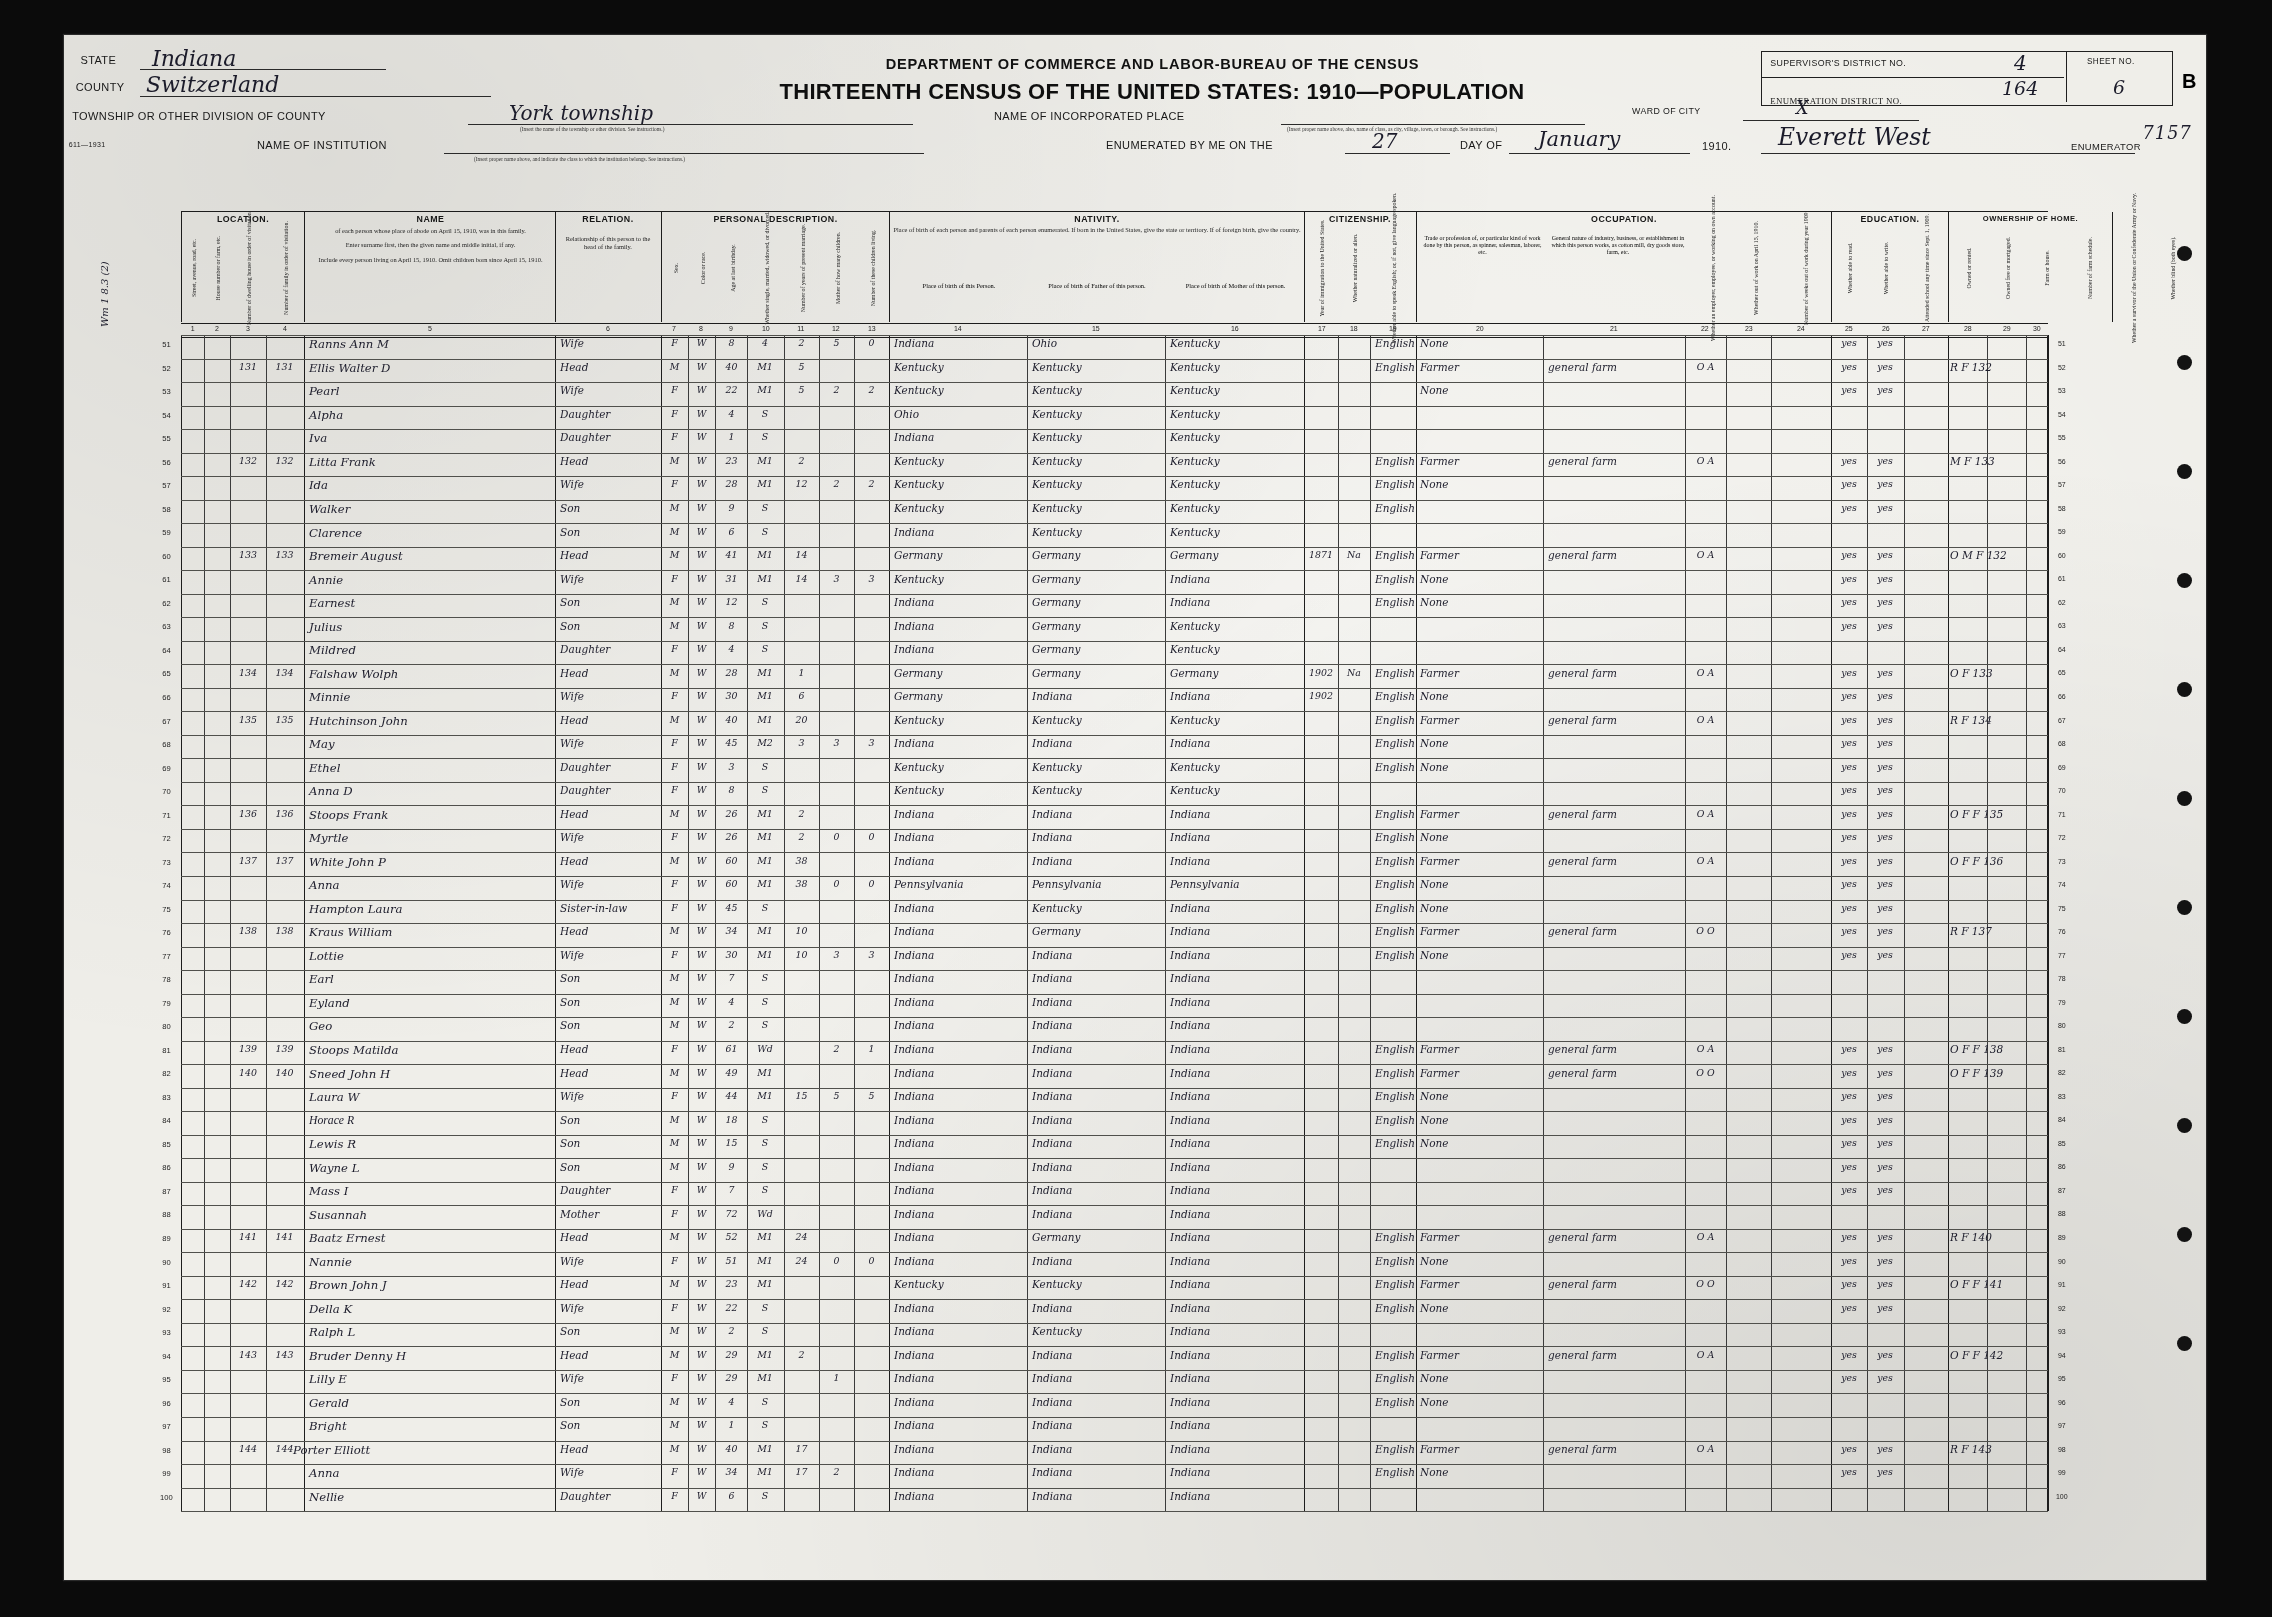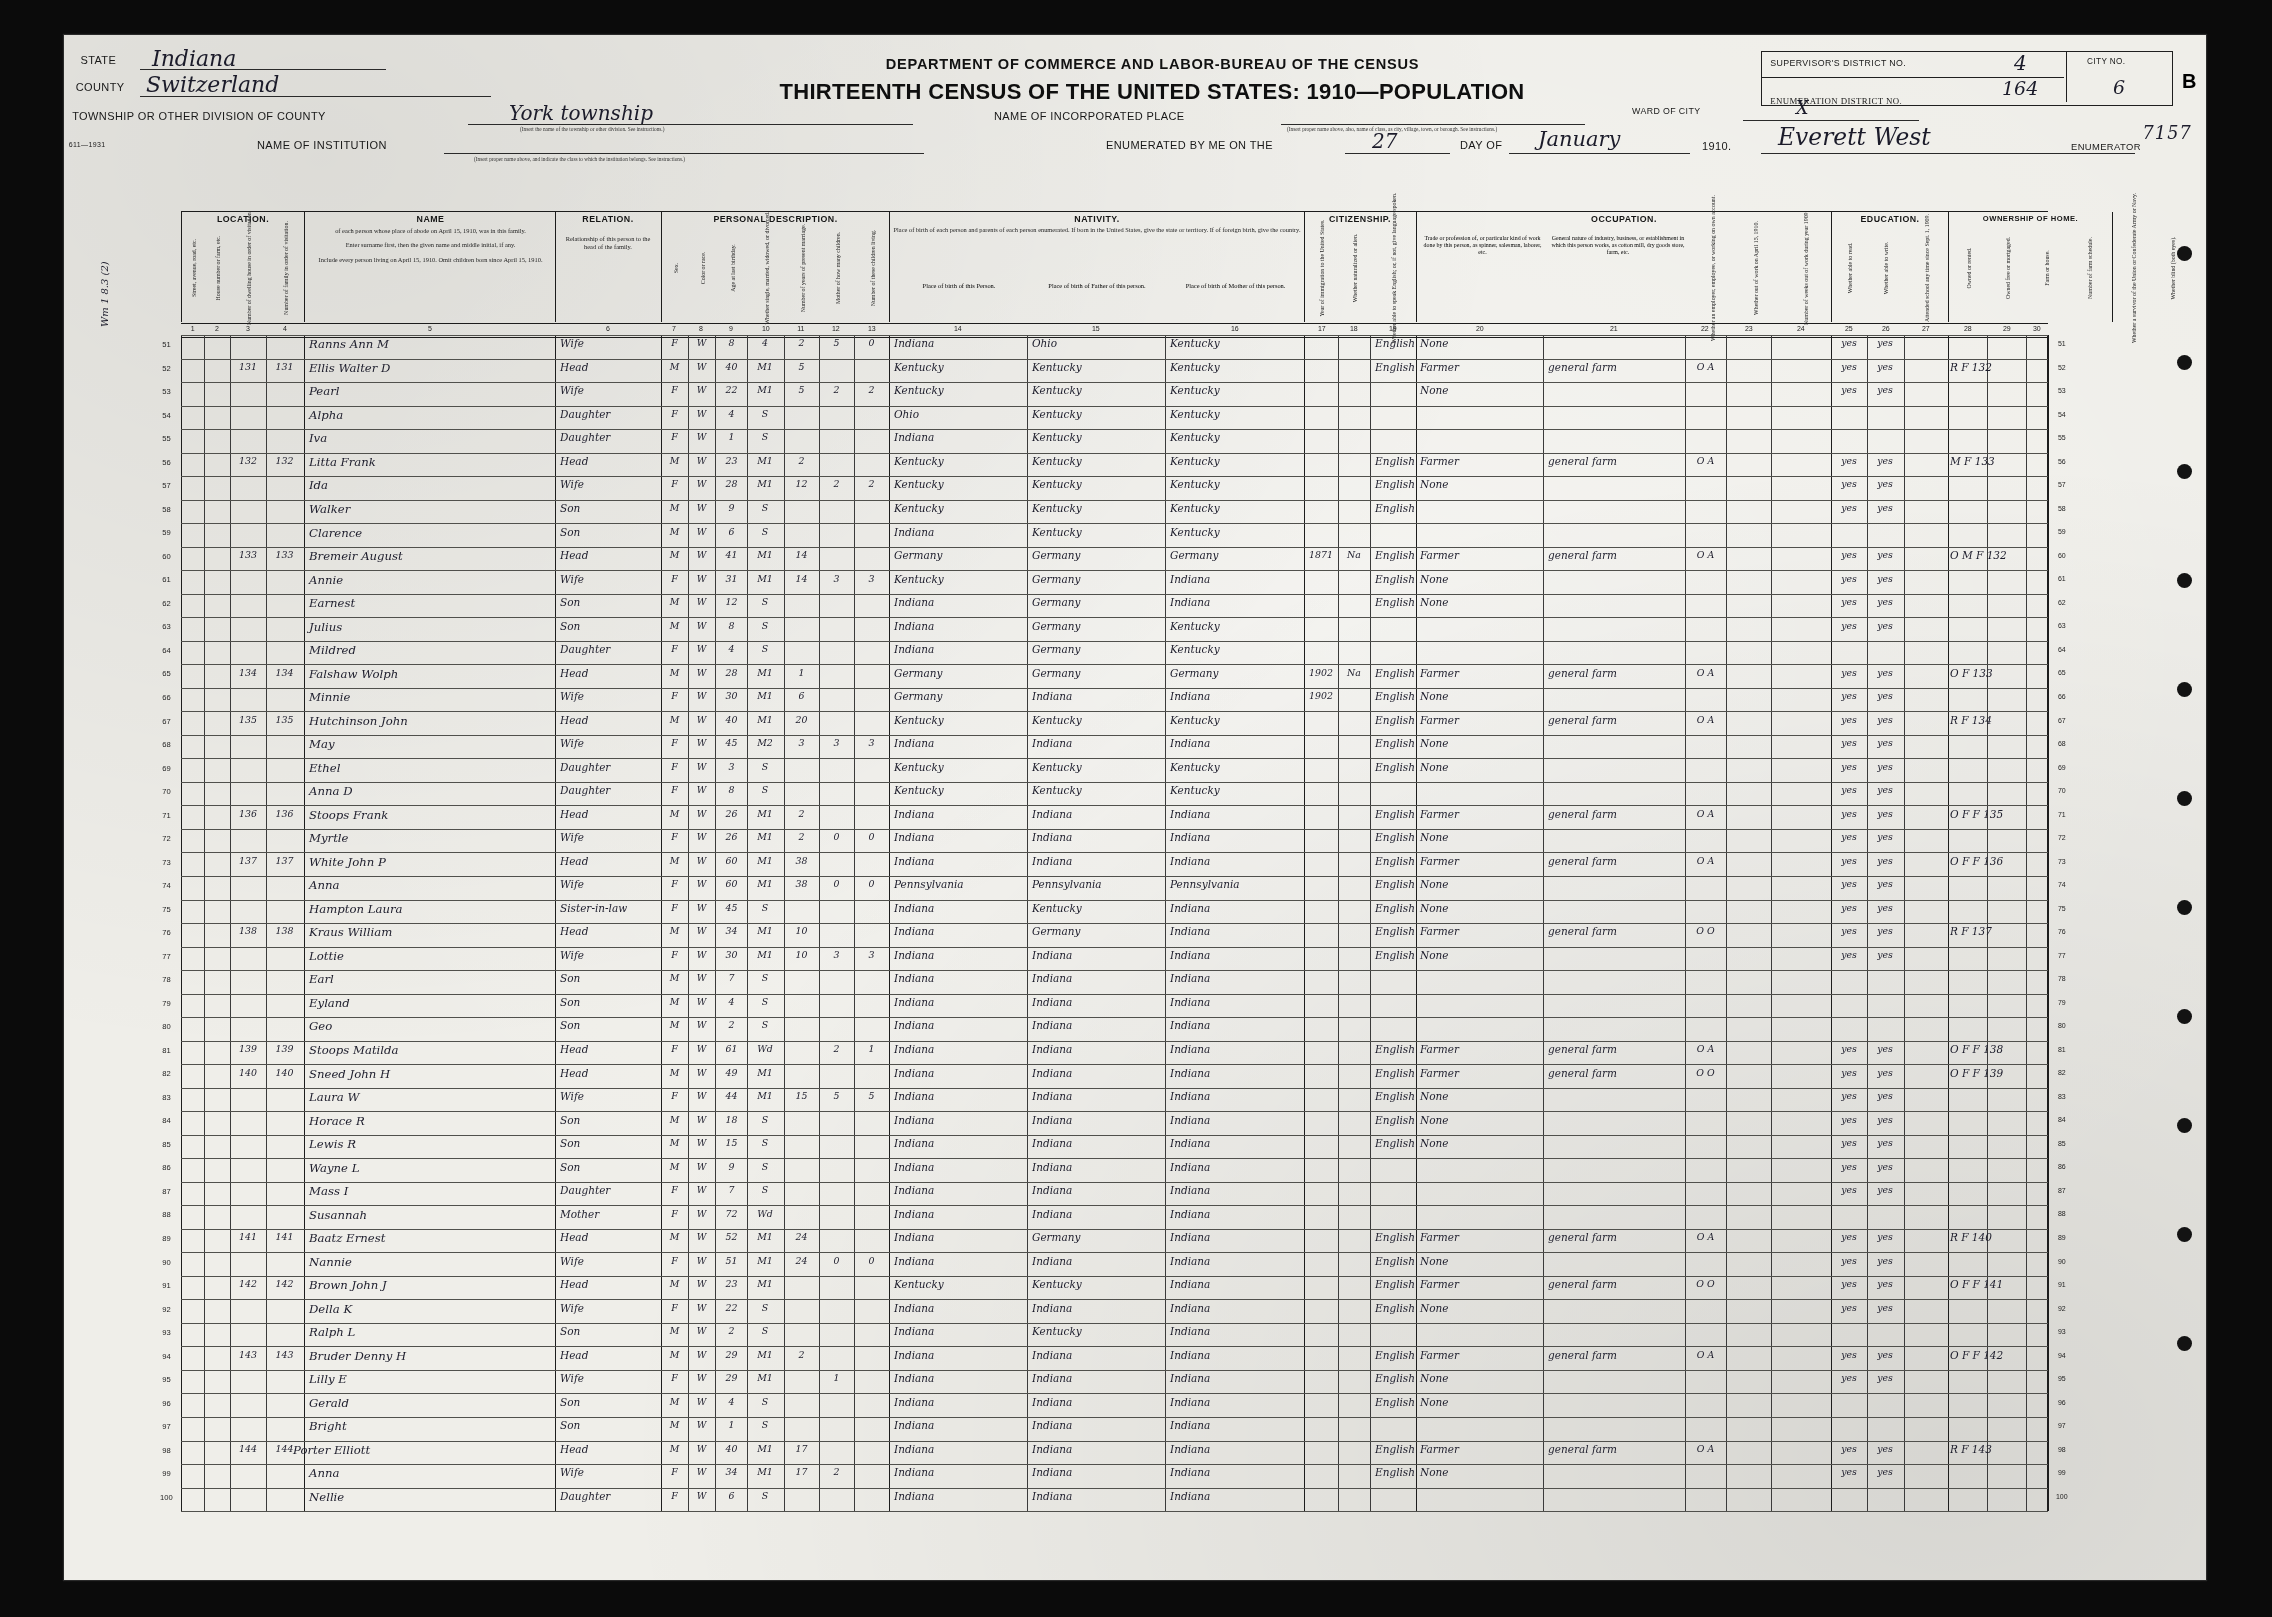--- a/index.html
+++ b/index.html
@@ -157,21 +157,21 @@
       <div class="hw" style="left:1714px;top:88px;font-size:23.4px;">Everett West</div>
       <div class="lbl" style="left:2007px;top:106px;font-size:9.4px;">ENUMERATOR</div>
 
       <div class="dbox">
         <div class="vline"></div>
         <div class="hline"></div>
         <div class="lbl" style="left:8.2px;top:5.9px;font-size:8.8px;">SUPERVISOR'S DISTRICT NO.</div>
         <div class="hw" style="left:252px;top:-1.2px;font-size:20px;">4</div>
         <div class="lbl" style="left:8.2px;top:44px;font-size:8.8px;font-family:Liberation Serif, serif;">ENUMERATION DISTRICT NO.</div>
         <div class="hw" style="left:240px;top:24.6px;font-size:19px;">164</div>
-        <div class="lbl" style="left:325px;top:4.7px;font-size:8.2px;">CITY NO.</div>
+        <div class="lbl" style="left:325px;top:4.7px;font-size:8.2px;">SHEET NO.</div>
         <div class="hw" style="left:351px;top:23.4px;font-size:19px;">6</div>
       </div>
       <div class="bigB">B</div>
 
       <div class="lbl" style="left:1568px;top:71px;font-size:8.8px;">WARD OF CITY</div>
       <div class="rule" style="left:1679px;top:85px;width:176px;"></div>
       <div class="hw" style="left:1732px;top:63px;font-size:17.6px;">X</div>
 
       <div class="stamp">7157</div>
     </div>
@@ -980,21 +980,21 @@
           <div class="cell c-sm" style="top: 755px; left: 673px; width: 35px; text-align: center;">5</div>
           <div class="cell c-md" style="top: 755px; left: 713px;">Indiana</div>
           <div class="cell c-md" style="top: 755px; left: 851px;">Indiana</div>
           <div class="cell c-md" style="top: 755px; left: 989px;">Indiana</div>
           <div class="cell c-md" style="top: 755px; left: 1194px;">English</div>
           <div class="cell c-md" style="top: 755px; left: 1239px;">None</div>
           <div class="cell c-sm" style="top: 755px; left: 1650px; width: 36px; text-align: center;">yes</div>
           <div class="cell c-sm" style="top: 755px; left: 1686px; width: 36px; text-align: center;">yes</div>
           <div class="rownum" style="left: -24.6px; top: 781px;">84</div>
           <div class="rnum-right" style="left: 1872px; top: 781px;">84</div>
-          <div class="cell c-lg" style="top: 779px; left: 128px;">Horace R</div>
+          <div class="cell c-lg" style="top: 779px; left: 128px; font-family: Liberation Serif, serif;">Horace R</div>
           <div class="cell c-md" style="top: 779px; left: 379px;">Son</div>
           <div class="cell c-sm" style="top: 779px; left: 480px; width: 27px; text-align: center;">M</div>
           <div class="cell c-sm" style="top: 779px; left: 507px; width: 27px; text-align: center;">W</div>
           <div class="cell c-sm" style="top: 779px; left: 534px; width: 33px; text-align: center;">18</div>
           <div class="cell c-sm" style="top: 779px; left: 566px; width: 36px; text-align: center;">S</div>
           <div class="cell c-md" style="top: 779px; left: 713px;">Indiana</div>
           <div class="cell c-md" style="top: 779px; left: 851px;">Indiana</div>
           <div class="cell c-md" style="top: 779px; left: 989px;">Indiana</div>
           <div class="cell c-md" style="top: 779px; left: 1194px;">English</div>
           <div class="cell c-md" style="top: 779px; left: 1239px;">None</div>

